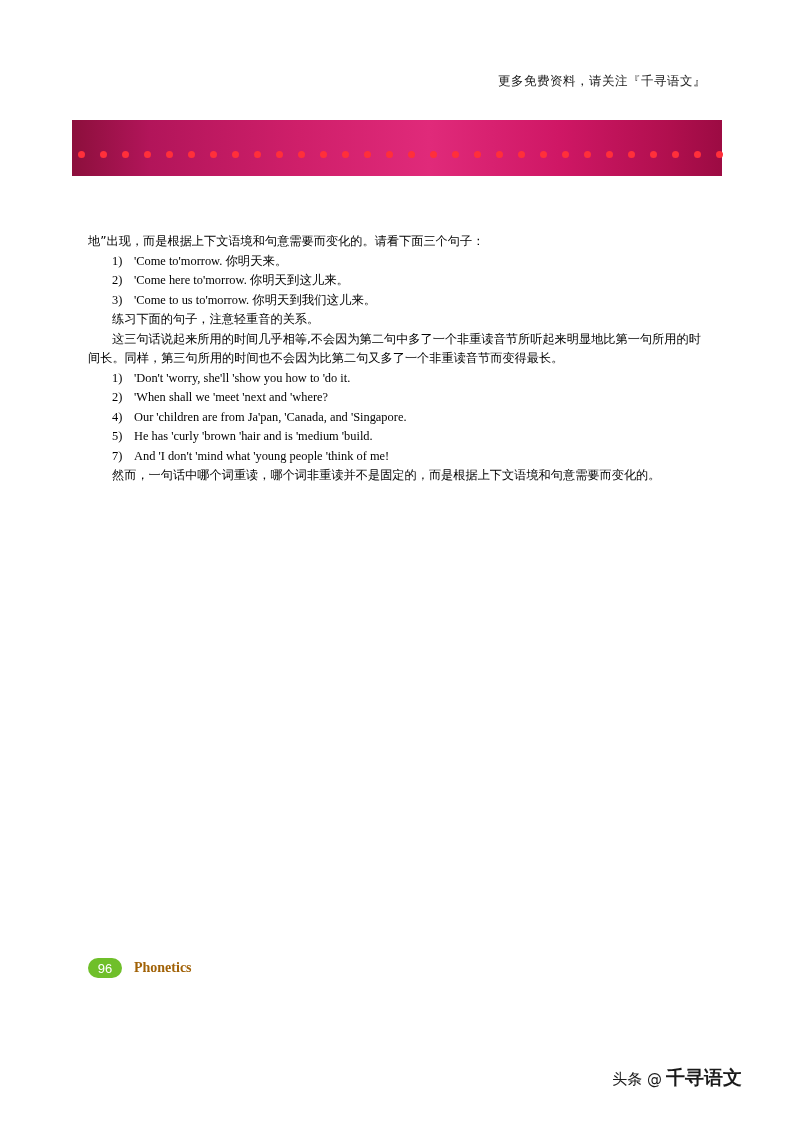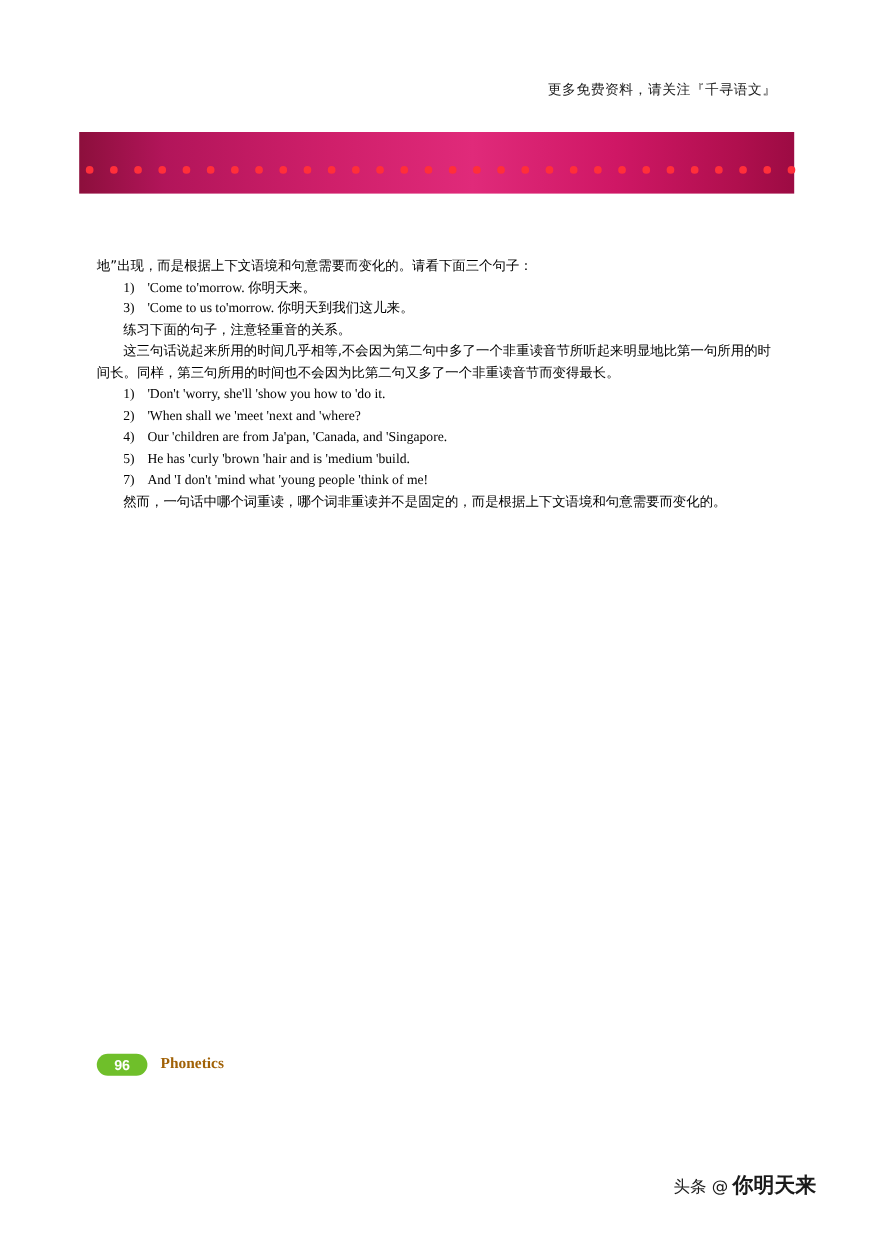--- a/index.html
+++ b/index.html
@@ -98,27 +98,27 @@
 
   
   .footer {
     position: absolute;
     left: 88px;
     top: 958px;
     display: flex;
     align-items: center;
   }
   .page-pill {
-    width: 46px;
+    width: 34px;
     height: 20px;
     border-radius: 10px;
     background: #6fbf2a;
     color: #ffffff;
     font-family: "Liberation Sans", sans-serif;
-    font-weight: bold;
+    font-weight: normal;
     font-size: 13px;
     display: flex;
     align-items: center;
     justify-content: center;
   }
   .footer-label {
     margin-left: 12px;
     color: #a16207;
     font-family: "Liberation Serif", serif;
     font-weight: bold;
@@ -188,20 +188,23 @@
   </div>
 
   <div class="content">
 
     <div class="line cn">地”出现，而是根据上下文语境和句意需要而变化的。请看下面三个句子：</div>
 
     <div class="line indent">
       <span class="num en">1)</span><span class="en cn">'Come to'morrow. 你明天来。</span>
     </div>
     <div class="line indent">
+      <span class="num en">2)</span><span class="en cn">'Come here to'morrow. 你明天到这儿来。</span>
+    </div>
+    <div class="line indent">
       <span class="num en">3)</span><span class="en cn">'Come to us to'morrow. 你明天到我们这儿来。</span>
     </div>
 
     <div class="line cn" style="padding-left:24px;">练习下面的句子，注意轻重音的关系。</div>
 
     <div class="line cn wrap" style="text-indent:24px;">这三句话说起来所用的时间几乎相等,不会因为第二句中多了一个非重读音节所听起来明显地比第一句所用的时间长。同样，第三句所用的时间也不会因为比第二句又多了一个非重读音节而变得最长。</div>
 
     <div class="line indent">
       <span class="num en">1)</span><span class="en">'Don't 'worry, she'll 'show you how to 'do it.</span>
     </div>
@@ -222,16 +225,16 @@
 
   </div>
 
   <div class="footer">
     <div class="page-pill">96</div>
     <div class="footer-label">Phonetics</div>
   </div>
 
   <div class="bottom-watermark">
     <span class="bw-small">头条 @</span>
-    <span class="bw-big">你明天来</span>
+    <span class="bw-big">千寻语文</span>
   </div>
 
 </div>
 
 </body></html>

